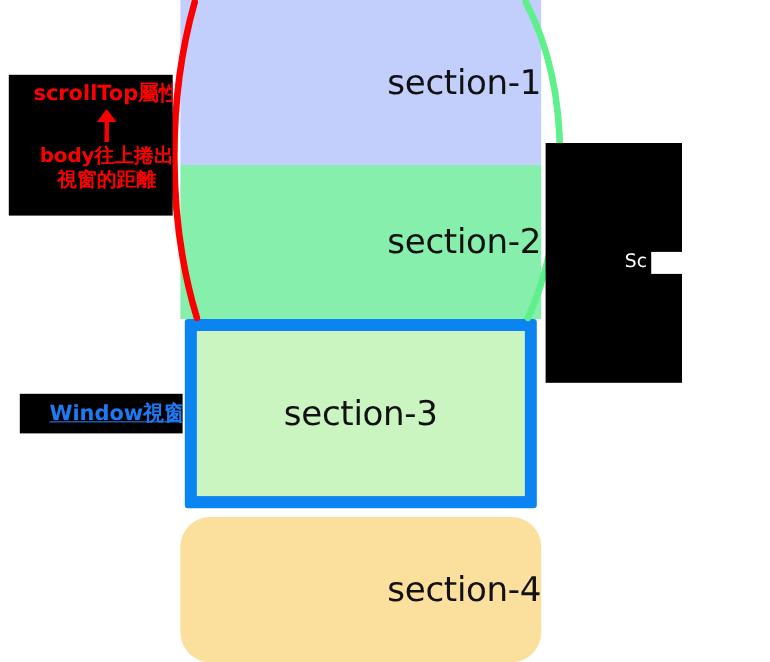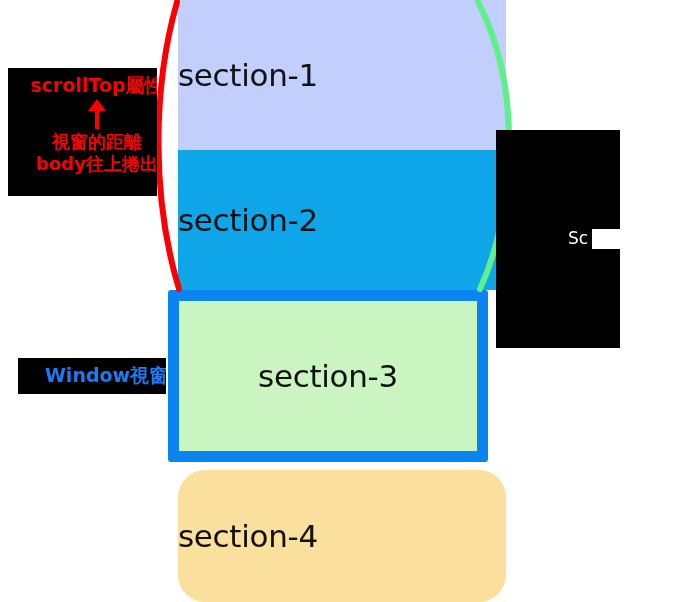--- a/index.html
+++ b/index.html
@@ -18,38 +18,38 @@
   #stage {
     position: absolute;
     left: 0; top: 0;
     width: 700px;
     height: 602px;
   }
 
   
   .section {
     position: absolute;
-    left: 178px;
+    left: 164px;
     width: 328px;
     display: flex;
     align-items: center;
-    justify-content: flex-start;
+    justify-content: flex-end;
     box-sizing: border-box;
   }
   .section-label {
     font-size: 31px;
     color: #111111;
     font-family: "DejaVu Sans", "Liberation Sans", sans-serif;
     letter-spacing: -0.3px;
     white-space: nowrap;
     user-select: none;
   }
 
   #section-1 { top: 0px;   height: 150px; background: #c2cefc; }
-  #section-2 { top: 150px; height: 140px; background: #0ea5e9; }
+  #section-2 { top: 150px; height: 140px; background: #86efac; }
   #section-4 { top: 470px; height: 132px; background: #fbdf9c; border-radius: 27px; }
 
   
   #viewport-frame {
     position: absolute;
     left: 168px;
     top: 290px;
     width: 320px;
     height: 172px;
     border: 11px solid #0a84f0;
@@ -124,20 +124,21 @@
     display: flex;
     align-items: center;
     justify-content: center;
   }
   .blue-text {
     color: #1a7bf5;
     font-weight: bold;
     font-size: 19px;
     white-space: nowrap;
     font-family: "DejaVu Sans", "Liberation Sans", sans-serif;
+    text-decoration: underline;
   }
 
   #callout-right {
     left: 496px;
     top: 130px;
     width: 124px;
     height: 218px;
     display: flex;
     align-items: center;
     justify-content: flex-start;
@@ -212,21 +213,21 @@
   <div class="callout" id="callout-scrolltop">
     <div class="red-text">scrollTop屬性</div>
 
     <div id="up-arrow-wrap">
       <svg width="26" height="32" viewBox="0 0 26 32">
         <line x1="13" y1="31" x2="13" y2="9" stroke="#fb0000" stroke-width="4"></line>
         <polygon points="13,1 4,13 22,13" fill="#fb0000"></polygon>
       </svg>
     </div>
 
+    <div class="red-text small">body往上捲出</div>
     <div class="red-text small">視窗的距離</div>
-    <div class="red-text small">body往上捲出</div>
   </div>
 
   <div class="callout" id="callout-window">
     <span class="blue-text">Window視窗</span>
   </div>
 
 </div>
 
 </body></html>

